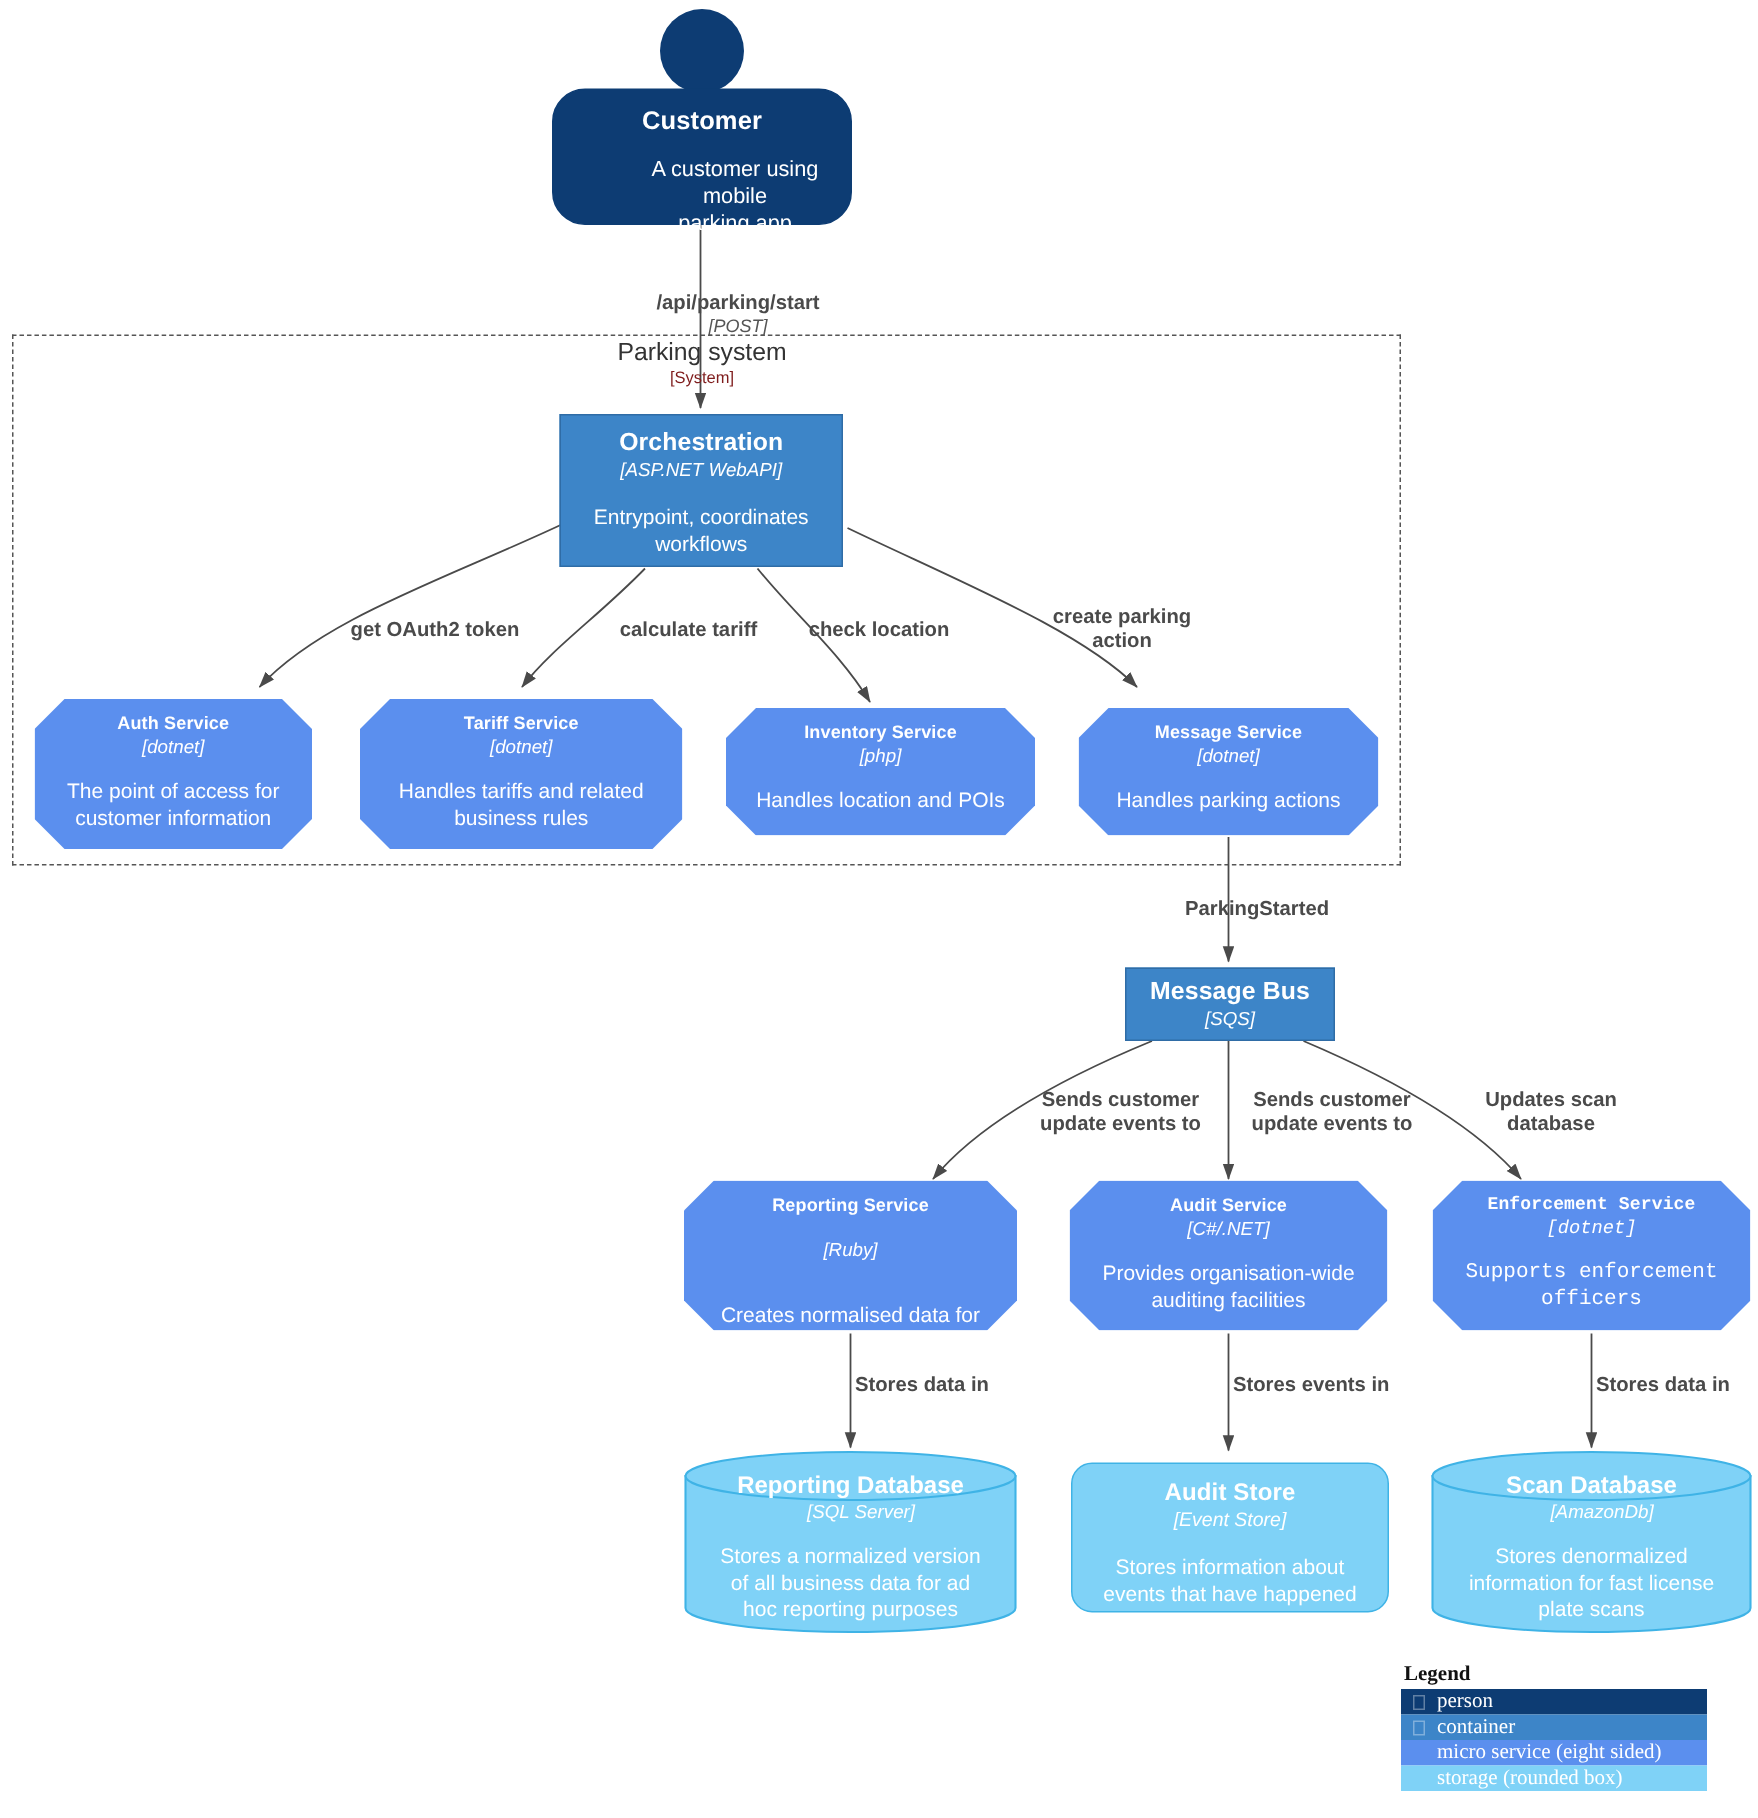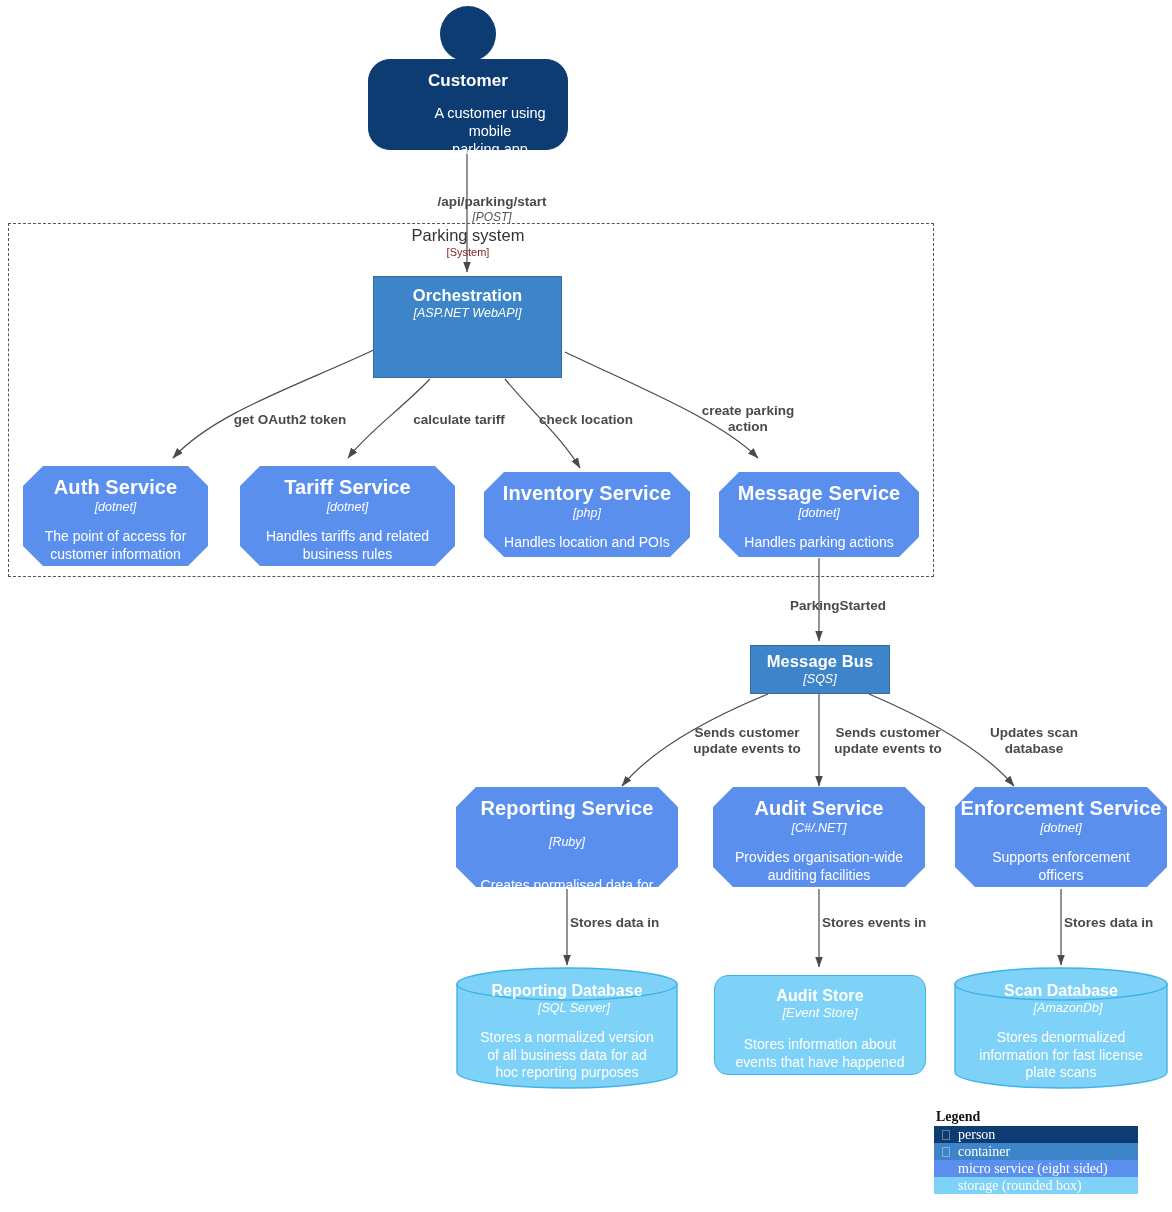--- a/index.html
+++ b/index.html
@@ -74,21 +74,21 @@
   .container-box .n-title { font-size: 16.5px; padding-top: 9px; }
   .container-box .n-tech  { font-size: 12.5px; padding-top: 1px; }
   .container-box .n-desc  { font-size: 14px; padding-top: 16px; }
 
   
   .micro {
     background: #5b8fee;
     clip-path: polygon(20px 0, calc(100% - 20px) 0, 100% 20px, 100% calc(100% - 20px),
                        calc(100% - 20px) 100%, 20px 100%, 0 calc(100% - 20px), 0 20px);
   }
-  .micro .n-title { font-size: 20px; padding-top: 10px; }
+  .micro .n-title { font-size: 12px; padding-top: 10px; }
   .micro .n-tech  { font-size: 12.5px; padding-top: 1px; }
   .micro .n-desc  { font-size: 14px; padding-top: 14px; }
 
   
   .store-box {
     background: #7fd2f7;
     border: 1px solid #3fb3e6;
     border-radius: 14px;
   }
   .store-box .n-title { font-size: 16px; padding-top: 11px; }
@@ -237,20 +237,22 @@
   <div class="person-head" style="left:440px; top:6px; width:56px; height:56px;"></div>
   <div class="node person-body" style="left:368px; top:59px; width:200px; height:91px;">
     <div class="n-title">Customer</div>
     <div class="n-desc" style="white-space:pre-line;margin-left:44px;">A customer using mobile
 parking app</div>
   </div>
 
   <div class="node container-box" style="left:373px; top:276px; width:189px; height:102px;">
     <div class="n-title">Orchestration</div>
     <div class="n-tech">[ASP.NET WebAPI]</div>
+    <div class="n-desc" style="white-space:pre-line;">Entrypoint, coordinates
+workflows</div>
   </div>
 
   <div class="node micro" style="left:23px; top:466px; width:185px; height:100px;">
     <div class="n-title">Auth Service</div>
     <div class="n-tech">[dotnet]</div>
     <div class="n-desc" style="white-space:pre-line;">The point of access for
 customer information</div>
   </div>
 
   <div class="node micro" style="left:240px; top:466px; width:215px; height:100px;">
@@ -284,21 +286,21 @@
 reporting purposes</div>
   </div>
 
   <div class="node micro" style="left:713px; top:787px; width:212px; height:100px;">
     <div class="n-title">Audit Service</div>
     <div class="n-tech">[C#/.NET]</div>
     <div class="n-desc" style="white-space:pre-line;">Provides organisation-wide
 auditing facilities</div>
   </div>
 
-  <div class="node micro" style="left:955px; top:787px; width:212px; height:100px;">
+  <div class="node micro" style="left:955px; top:787px; width:212px; height:100px;font-family:Liberation Mono, monospace;">
     <div class="n-title">Enforcement Service</div>
     <div class="n-tech">[dotnet]</div>
     <div class="n-desc" style="white-space:pre-line;">Supports enforcement
 officers</div>
   </div>
 
   <div class="cyl-text" style="left:457px; top:982px; width:220px;">
     <div class="n-title">Reporting Database</div>
     <div class="n-tech">[SQL Server]</div>
     <div class="n-desc" style="white-space:pre-line;">Stores a normalized version

